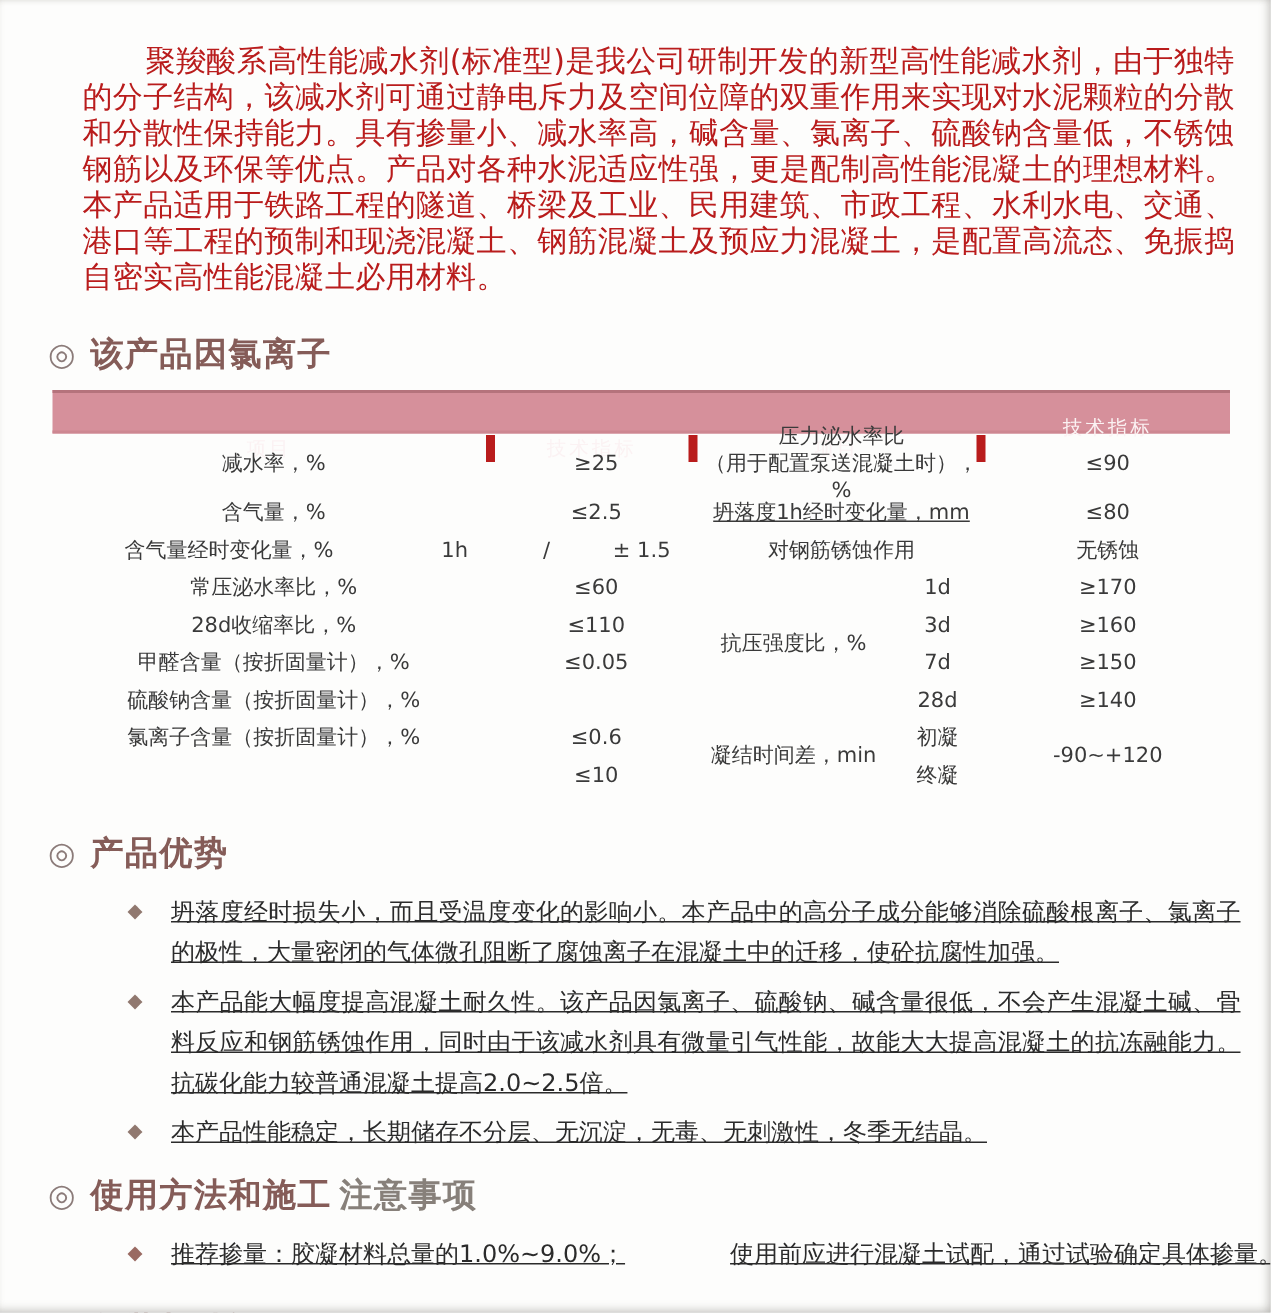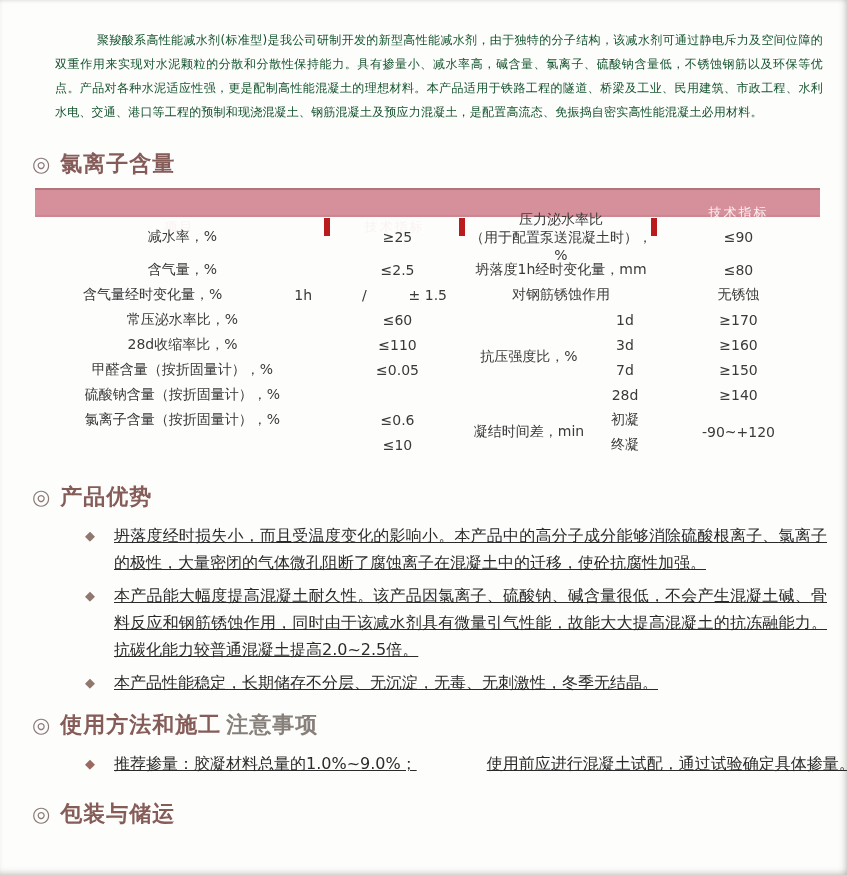--- a/index.html
+++ b/index.html
@@ -4,22 +4,22 @@
 <style>
   html,body{margin:0;padding:0;background:#e9e9e9;}
   .page{
     width:847px;height:875px;background:#fdfdfc;position:relative;overflow:hidden;
     font-family:"DejaVu Sans","Liberation Sans",sans-serif;color:#2e2e2e;
     box-shadow:inset -5px 0 6px -3px rgba(110,105,100,.30), inset 0 -5px 6px -3px rgba(110,105,100,.30), inset 0 3px 4px -3px rgba(110,105,100,.18);
   }
   
   .intro{
     margin:28px 25px 0 55px;width:768px;
-    font-size:12px;line-height:24px;text-indent:42px;
-    color:#14532d;text-align:justify;letter-spacing:.2px;
+    font-size:20px;line-height:24px;text-indent:42px;
+    color:#b91c1c;text-align:justify;letter-spacing:.2px;
   }
   
   .sec-head{
     display:flex;align-items:center;gap:9px;
     margin-left:32px;font-size:22px;font-weight:bold;letter-spacing:1px;
   }
   .sec-head .marker{font-weight:normal;font-size:21px;color:#8b7b79;line-height:1;}
   .sec-head .t{color:#855c58;}
   .sec-head .t-muted{color:#87807a;}
   .h-perf{margin-top:25px;}
@@ -63,21 +63,21 @@
 </style>
 </head>
 <body>
 
 <div class="page">
 
   <p class="intro">聚羧酸系高性能减水剂(标准型)是我公司研制开发的新型高性能减水剂，由于独特的分子结构，该减水剂可通过静电斥力及空间位障的双重作用来实现对水泥颗粒的分散和分散性保持能力。具有掺量小、减水率高，碱含量、氯离子、硫酸钠含量低，不锈蚀钢筋以及环保等优点。产品对各种水泥适应性强，更是配制高性能混凝土的理想材料。本产品适用于铁路工程的隧道、桥梁及工业、民用建筑、市政工程、水利水电、交通、港口等工程的预制和现浇混凝土、钢筋混凝土及预应力混凝土，是配置高流态、免振捣自密实高性能混凝土必用材料。</p>
 
   <div class="sec-head h-perf">
     <span class="marker">◎</span>
-    <span class="t">氯离子含量</span>
+    <span class="t">该产品因氯离子</span>
   </div>
 
   <div class="tbl">
     <div class="tbl-head">
       <div class="hc sep">项目</div>
       <div class="hc sep">技术指标</div>
       <div class="hc sep">项目</div>
       <div class="hc">技术指标</div>
     </div>
     <div class="tbl-body">
@@ -112,21 +112,21 @@
       <div class="cell" style="grid-column:2;grid-row:8;">≤0.6</div>
 
       <div class="cell" style="grid-column:2;grid-row:9;">≤10</div>
 
       <div class="cell two-line" style="grid-column:3;grid-row:1;">
         <span>压力泌水率比</span>
         <span>（用于配置泵送混凝土时），%</span>
       </div>
       <div class="cell" style="grid-column:4;grid-row:1;">≤90</div>
 
-      <div class="cell" style="grid-column:3;grid-row:2;">坍落度1h经时变化量，mm</div>
+      <div class="cell" style="grid-column:3;grid-row:2;text-decoration:underline;">坍落度1h经时变化量，mm</div>
       <div class="cell" style="grid-column:4;grid-row:2;">≤80</div>
 
       <div class="cell" style="grid-column:4;grid-row:3;">无锈蚀</div>
       <div class="cell" style="grid-column:3;grid-row:3;">对钢筋锈蚀作用</div>
 
       <div class="span-cell" style="grid-column:3;grid-row:4/8;">
         <div class="main-label">抗压强度比，%</div>
         <div class="sub-col">
           <div class="sub">1d</div>
           <div class="sub">3d</div>

